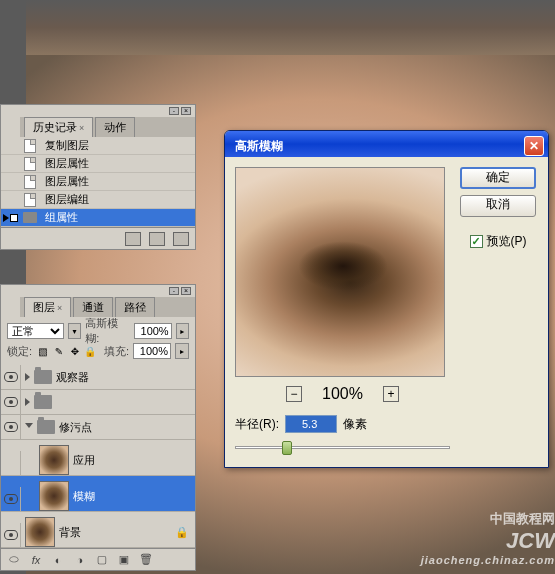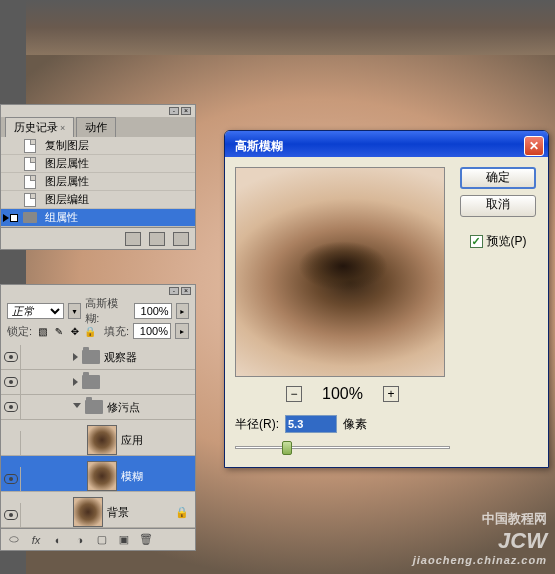--- a/index.html
+++ b/index.html
@@ -17,21 +17,21 @@
   content: ""; position: absolute; left: 26px; top: 0; width: 529px; height: 55px;
   background: linear-gradient(to bottom, #5a5a5a 0%, #6a5a4e 50%, #8a7560 100%);
 }
 .eye-hint { position: absolute; left: 300px; top: 200px; width: 180px; height: 80px;
   background: radial-gradient(ellipse, #3a2818 0%, #5a3a22 30%, transparent 70%); border-radius: 50%; filter: blur(8px); }
 
 
 .panel { position: absolute; background: #d4d0c8; border: 1px solid #888; font-size: 11px; color: #000; }
 .panel-header { height: 12px; background: #d4d0c8; display: flex; justify-content: flex-end; align-items: center; padding: 0 4px; }
 .panel-header .sys { width: 10px; height: 8px; margin-left: 2px; background: #bbb; border: 1px solid #666; font-size: 7px; text-align: center; line-height: 6px; }
-.tabs { display: flex; background: #b8b4ac; height: 20px; align-items: flex-end; padding-left: 4px; }
+.tabs { display: flex; background: #b8b4ac; height: 20px; align-items: flex-end; padding-left: 4px; margin-left: 19px; }
 .tab { padding: 2px 8px; background: #b8b4ac; border: 1px solid #888; border-bottom: none; margin-right: 2px; font-size: 11px; cursor: pointer; }
 .tab.active { background: #d4d0c8; }
 .tab-close { margin-left: 2px; font-size: 9px; color: #666; }
 
 .history-panel { left: 0; top: 104px; width: 196px; }
 .history-list { background: #d4d0c8; }
 .history-item { display: flex; align-items: center; height: 18px; padding-left: 20px; border-bottom: 1px solid #c0bcb4; }
 .history-item .icon { width: 18px; height: 14px; margin-right: 6px; display: flex; align-items: center; justify-content: center; }
 .history-item.selected { background: #3875d7; color: #fff; }
 .history-item.selected .marker { position: absolute; left: 2px; display: flex; }
@@ -41,29 +41,29 @@
 .doc-icon::before { content:""; position:absolute; top:0; right:0; width:4px; height:4px; background:#d4d0c8; border-left:1px solid #888; border-bottom:1px solid #888; }
 .folder-icon { width: 14px; height: 11px; background: #888; border-radius: 1px; }
 .panel-footer { height: 22px; background: #d4d0c8; border-top: 1px solid #888; display: flex; justify-content: flex-end; align-items: center; padding: 0 6px; gap: 8px; }
 .footer-icon { width: 16px; height: 14px; border: 1px solid #666; background: #c0bcb4; }
 
 
 .layers-panel { left: 0; top: 284px; width: 196px; }
 .layer-controls { padding: 4px 6px; background: #d4d0c8; }
 .lc-row { display: flex; align-items: center; height: 20px; gap: 4px; }
 .lc-row select, .lc-row input { font-size: 11px; height: 16px; border: 1px solid #888; background: #fff; }
-.lc-row select { width: 60px; font-style: italic; }
+.lc-row select { width: 60px; }
 .lc-row .lbl { font-size: 11px; color: #444; }
 .lc-row .pct { width: 38px; text-align: right; padding-right: 2px; }
 .arrow-btn { width: 14px; height: 16px; background: #c8c4bc; border: 1px solid #888; display:flex; align-items:center; justify-content:center; font-size:8px; }
 .lock-icons { display: flex; gap: 2px; }
 .lock-icons span { width: 14px; height: 14px; display:inline-flex; align-items:center; justify-content:center; font-size:10px; }
 
 .layer-list { background: #d4d0c8; max-height: 200px; overflow: hidden; }
-.layer-row { display: flex; align-items: center; min-height: 24px; border-bottom: 1px solid #b0aca4; gap: 48px; }
+.layer-row { display: flex; align-items: center; min-height: 24px; border-bottom: 1px solid #b0aca4; }
 .layer-row.large { min-height: 36px; align-items: flex-end; }
 .eye-col { width: 20px; height: 100%; min-height: 24px; border-right: 1px solid #b0aca4; display: flex; align-items: center; justify-content: center; }
 .eye-glyph { width: 14px; height: 10px; border: 1px solid #444; border-radius: 60% / 100%; position: relative; }
 .eye-glyph::after { content:""; position:absolute; left:4px; top:2px; width:4px; height:4px; background:#444; border-radius:50%; }
 .layer-content { flex: 1; display: flex; align-items: center; padding-left: 4px; gap: 4px; }
 .disclosure { width: 0; height: 0; border-left: 5px solid #555; border-top: 4px solid transparent; border-bottom: 4px solid transparent; }
 .disclosure.open { border-left: 4px solid transparent; border-right: 4px solid transparent; border-top: 5px solid #555; }
 .folder-g { width: 18px; height: 14px; background: #888; border-radius: 1px; position: relative; }
 .folder-g::before { content:""; position:absolute; top:-3px; left:1px; width:6px; height:3px; background:#888; border-radius:1px 1px 0 0; }
 .thumb { width: 30px; height: 30px; background: radial-gradient(ellipse at 50% 50%, #4a3020 0%, #7a5a3a 40%, #d8b898 80%); border: 1px solid #666; }
@@ -79,34 +79,34 @@
 .titlebar { height: 26px; background: linear-gradient(to bottom, #3a6ef0 0%, #0a3fd0 50%, #2858e0 100%); border-radius: 5px 5px 0 0; display: flex; align-items: center; padding: 4px 4px 0 10px; color: #fff; font-size: 12px; font-weight: bold; }
 .titlebar .title { flex: 1; }
 .close-btn { width: 20px; height: 20px; background: linear-gradient(to bottom, #f08070, #d04020); border: 1px solid #fff; border-radius: 3px; color: #fff; display:flex; align-items:center; justify-content:center; font-size: 12px; font-weight: bold; cursor: pointer; }
 .dialog-body { padding: 10px; display: flex; gap: 8px; }
 .preview-col { flex: 1; }
 .preview-box { width: 210px; height: 210px; border: 1px solid #888; background: radial-gradient(ellipse 180px 120px at 55% 55%, #3a2818 0%, #6a4a2e 20%, #aa8060 45%, #d8b898 70%, #e8d4c0 100%); position: relative; overflow: hidden; }
 .preview-box::before { content:""; position:absolute; left:30%; top:35%; width:90px; height:50px; background: radial-gradient(ellipse, rgba(20,10,5,0.8) 0%, rgba(60,40,20,0.6) 40%, transparent 70%); border-radius:50%; }
 .zoom-row { display: flex; align-items: center; justify-content: center; gap: 20px; margin-top: 8px; }
 .zoom-btn { width: 16px; height: 16px; border: 1px solid #666; background: #ece9d8; display:flex; align-items:center; justify-content:center; font-size:12px; cursor: pointer; }
 .radius-row { display: flex; align-items: center; gap: 6px; margin-top: 12px; font-size: 12px; }
-.radius-row input { width: 52px; height: 18px; border: 1px solid #7a9ac0; background: #fff; color: #000; font-size: 11px; padding: 0 2px; font-weight: bold; }
+.radius-row input { width: 52px; height: 18px; border: 1px solid #7a9ac0; background: #fff; color: #000; font-size: 11px; padding: 0 16px; }
 .radius-row input.sel { background: #316ac5; color: #fff; }
 .slider { margin-top: 6px; height: 18px; position: relative; }
 .slider-track { position: absolute; left: 0; right: 0; top: 7px; height: 3px; background: #fff; border: 1px solid #999; }
 .slider-thumb { position: absolute; top: 2px; left: 22%; width: 10px; height: 14px; background: linear-gradient(to bottom, #c8e0a0, #88b050); border: 1px solid #5a8030; border-radius: 2px; cursor: pointer; }
 
 .btn-col { width: 80px; display: flex; flex-direction: column; gap: 6px; align-items: center; }
 .win-btn { width: 76px; height: 22px; background: linear-gradient(to bottom, #fff, #e4e0d4); border: 1px solid #888; border-radius: 3px; font-size: 12px; cursor: pointer; display:flex; justify-content:center; }
 .win-btn.default { border: 2px solid #4a7ad0; }
 .chk-row { display: flex; align-items: center; gap: 4px; margin-top: 10px; font-size: 12px; }
 .chk { width: 13px; height: 13px; border: 1px solid #4a7a4a; background: #fff; color: #2a8a2a; display:flex; align-items:center; justify-content:center; font-size:11px; font-weight:bold; }
 
 
-.watermark { position: absolute; right: 8px; bottom: 8px; color: rgba(255,255,255,0.7); font-size: 22px; font-weight: bold; font-style: italic; text-align: right; margin-left: 20px; }
+.watermark { position: absolute; right: 0; bottom: 8px; color: rgba(255,255,255,0.7); font-size: 22px; font-weight: bold; font-style: italic; text-align: right; margin-left: 20px; }
 .watermark .cn { font-size: 13px; font-style: normal; display:block; }
 .watermark .sub { font-size: 11px; display:block; letter-spacing: 1px; }
 </style>
 </head>
 <body>
 
 <div class="photo-bg">
   <div class="eye-hint"></div>
 </div>
 
@@ -159,20 +159,25 @@
     <div class="footer-icon"></div>
     <div class="footer-icon"></div>
     <div class="footer-icon"></div>
   </div>
 </div>
 
 <div class="panel layers-panel">
   <div class="panel-header">
     <div class="sys">-</div>
     <div class="sys">×</div>
+  </div>
+  <div class="tabs">
+    <div class="tab active"><span>图层</span><span class="tab-close">×</span></div>
+    <div class="tab"><span>通道</span></div>
+    <div class="tab"><span>路径</span></div>
   </div>
   <div class="layer-controls">
     <div class="lc-row">
       <select><option>正常</option></select>
       <div class="arrow-btn">▾</div>
       <span class="lbl">高斯模糊:</span>
       <input class="pct" value="100%" style="">
       <div class="arrow-btn">▸</div>
     </div>
     <div class="lc-row">

